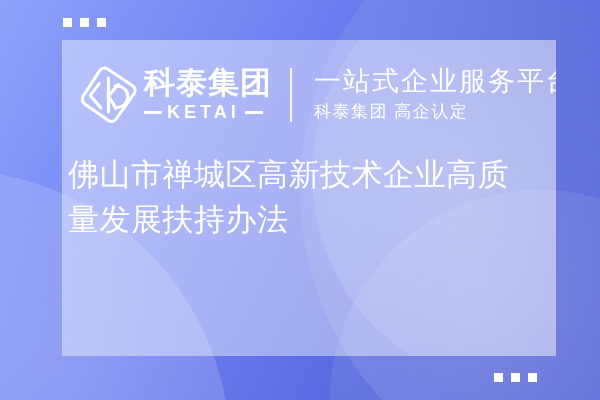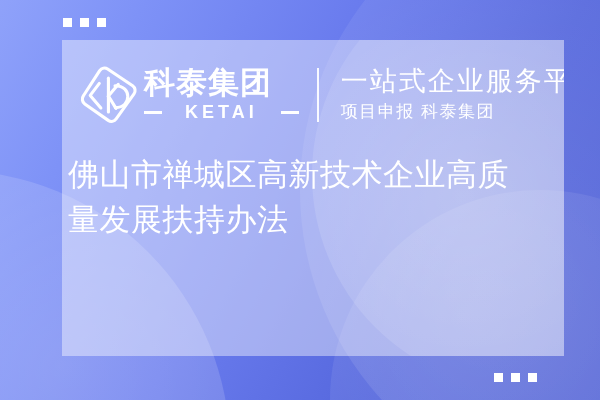--- a/index.html
+++ b/index.html
@@ -63,21 +63,20 @@
 
   
   .card {
     position: absolute;
     left: 62px;
     top: 40px;
     width: 494px;
     height: 316px;
     background: rgba(255,255,255,0.42);
     overflow: hidden;
-    padding-left: 8px;
   }
   .card-sheen {
     position: absolute;
     left: 250px;
     top: -80px;
     width: 430px;
     height: 430px;
     border-radius: 50%;
     background: radial-gradient(circle at 35% 55%, rgba(255,255,255,0.22) 0%, rgba(255,255,255,0.08) 58%, rgba(255,255,255,0) 74%);
   }
@@ -110,21 +109,21 @@
     font-size: 31px;
     font-weight: 700;
     color: #ffffff;
     letter-spacing: 1px;
     line-height: 1.05;
     white-space: nowrap;
   }
   .logo-en-row {
     display: flex;
     align-items: center;
-    gap: 23px;
+    gap: 5px;
     margin-top: 3px;
   }
   .logo-en-row .rule {
     width: 18px;
     height: 3px;
     background: #ffffff;
   }
   .logo-en {
     font-size: 18px;
     font-weight: 700;
@@ -221,21 +220,21 @@
           <span class="rule"></span>
           <span class="logo-en">KETAI</span>
           <span class="rule"></span>
         </span>
       </span>
 
       <span class="v-divider"></span>
 
       <span class="tagline">
         <span class="tagline-main">一站式企业服务平台</span>
-        <span class="tagline-sub">项目申报 科泰集团</span>
+        <span class="tagline-sub">科泰集团 高企认定</span>
       </span>
 
     </div>
 
     <div class="headline">佛山市禅城区高新技术企业高质量发展扶持办法</div>
   </div>
 
 </div>
 
 </body></html>

